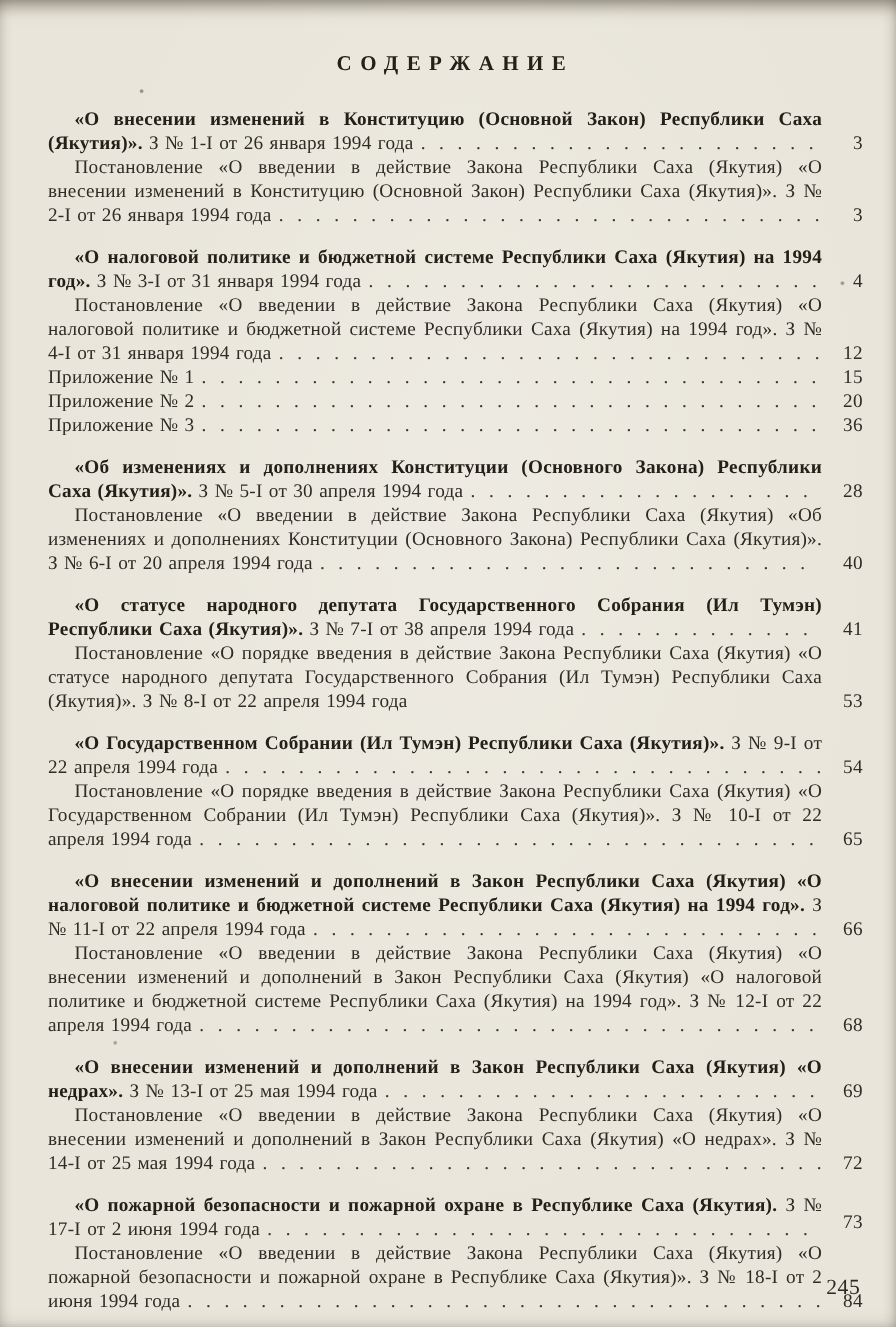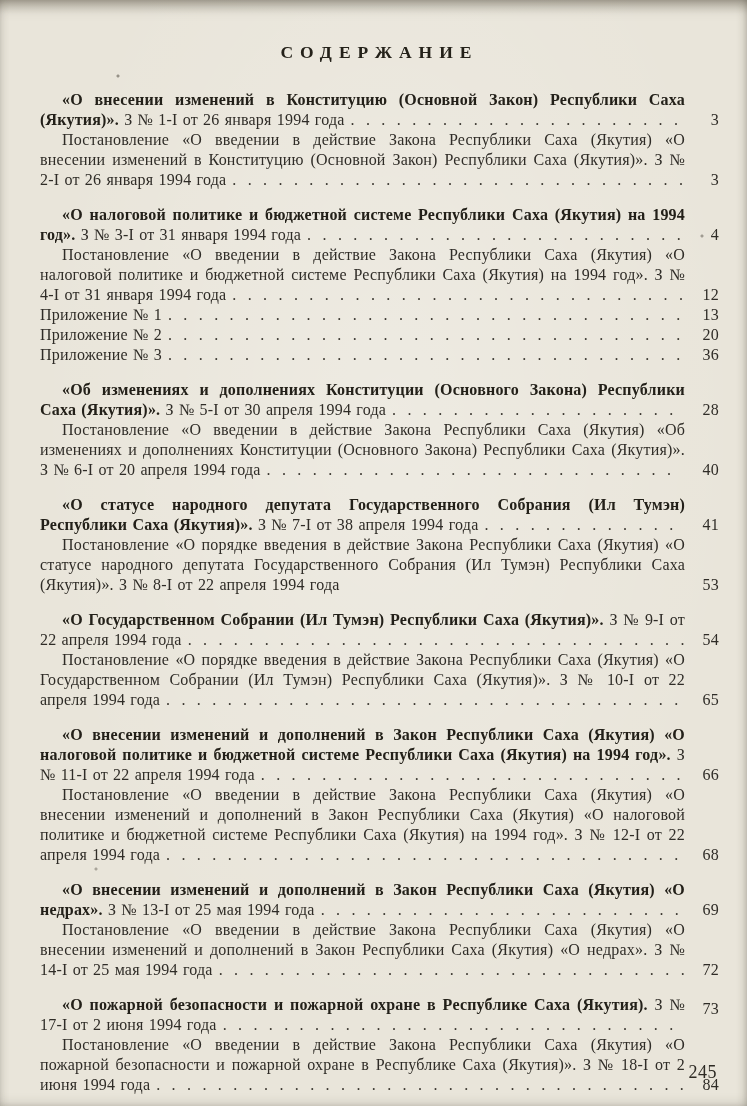--- a/index.html
+++ b/index.html
@@ -58,21 +58,21 @@
     margin-left: 6px;
     word-spacing: 7px;
     color: #3a362f;
   }
   .pg {
     position: absolute;
     right: 0;
     bottom: 0;
     font-weight: 400;
   }
-  .entry.page-top .pg { bottom: auto; top: 4px; }
+  .entry.page-top .pg { bottom: auto; top: 14px; }
   .folio {
     position: absolute;
     right: 30px;
     bottom: 24px;
     font-size: 18px;
     letter-spacing: 0.5px;
     color: #2c2923;
   }
 </style>
 </head>
@@ -85,21 +85,21 @@
       <div class="group">
   <p class="entry"><span class="b">«О внесении изменений в Конституцию (Основной Закон) Республики Саха (Якутия)».</span><span class="n"> З № 1-I от 26 января 1994 года</span><span class="dots">.  .  .  .  .  .  .  .  .  .  .  .  .  .  .  .  .  .  .  .  .  .  </span><span class="pg">3</span></p>
 
   <p class="entry"><span class="b"></span><span class="n">Постановление «О введении в действие Закона Республики Саха (Якутия) «О внесении изменений в Конституцию (Основной Закон) Республики Саха (Якутия)». З № 2-I от 26 января 1994 года</span><span class="dots">.  .  .  .  .  .  .  .  .  .  .  .  .  .  .  .  .  .  .  .  .  .  .  .  .  .  .  .  .  .  </span><span class="pg">3</span></p>
 </div>
       <div class="group">
   <p class="entry"><span class="b">«О налоговой политике и бюджетной системе Республики Саха (Якутия) на 1994 год».</span><span class="n"> З № 3-I от 31 января 1994 года</span><span class="dots">.  .  .  .  .  .  .  .  .  .  .  .  .  .  .  .  .  .  .  .  .  .  .  .  .  </span><span class="pg">4</span></p>
 
   <p class="entry"><span class="b"></span><span class="n">Постановление «О введении в действие Закона Республики Саха (Якутия) «О налоговой политике и бюджетной системе Республики Саха (Якутия) на 1994 год». З № 4-I от 31 января 1994 года</span><span class="dots">.  .  .  .  .  .  .  .  .  .  .  .  .  .  .  .  .  .  .  .  .  .  .  .  .  .  .  .  .  .  </span><span class="pg">12</span></p>
 
-  <p class="entry no-indent"><span class="b"></span><span class="n">Приложение № 1</span><span class="dots">.  .  .  .  .  .  .  .  .  .  .  .  .  .  .  .  .  .  .  .  .  .  .  .  .  .  .  .  .  .  .  .  .  .  </span><span class="pg">13</span></p>
+  <p class="entry no-indent"><span class="b"></span><span class="n">Приложение № 1</span><span class="dots">.  .  .  .  .  .  .  .  .  .  .  .  .  .  .  .  .  .  .  .  .  .  .  .  .  .  .  .  .  .  .  .  .  .  </span><span class="pg">15</span></p>
 
   <p class="entry no-indent"><span class="b"></span><span class="n">Приложение № 2</span><span class="dots">.  .  .  .  .  .  .  .  .  .  .  .  .  .  .  .  .  .  .  .  .  .  .  .  .  .  .  .  .  .  .  .  .  .  </span><span class="pg">20</span></p>
 
   <p class="entry no-indent"><span class="b"></span><span class="n">Приложение № 3</span><span class="dots">.  .  .  .  .  .  .  .  .  .  .  .  .  .  .  .  .  .  .  .  .  .  .  .  .  .  .  .  .  .  .  .  .  .  </span><span class="pg">36</span></p>
 </div>
       <div class="group">
   <p class="entry"><span class="b">«Об изменениях и дополнениях Конституции (Основного Закона) Республики Саха (Якутия)».</span><span class="n"> З № 5-I от 30 апреля 1994 года</span><span class="dots">.  .  .  .  .  .  .  .  .  .  .  .  .  .  .  .  .  .  .  </span><span class="pg">28</span></p>
 
   <p class="entry"><span class="b"></span><span class="n">Постановление «О введении в действие Закона Республики Саха (Якутия) «Об изменениях и дополнениях Конституции (Основного Закона) Республики Саха (Якутия)». З № 6-I от 20 апреля 1994 года</span><span class="dots">.  .  .  .  .  .  .  .  .  .  .  .  .  .  .  .  .  .  .  .  .  .  .  .  .  .  .  </span><span class="pg">40</span></p>
 </div>

